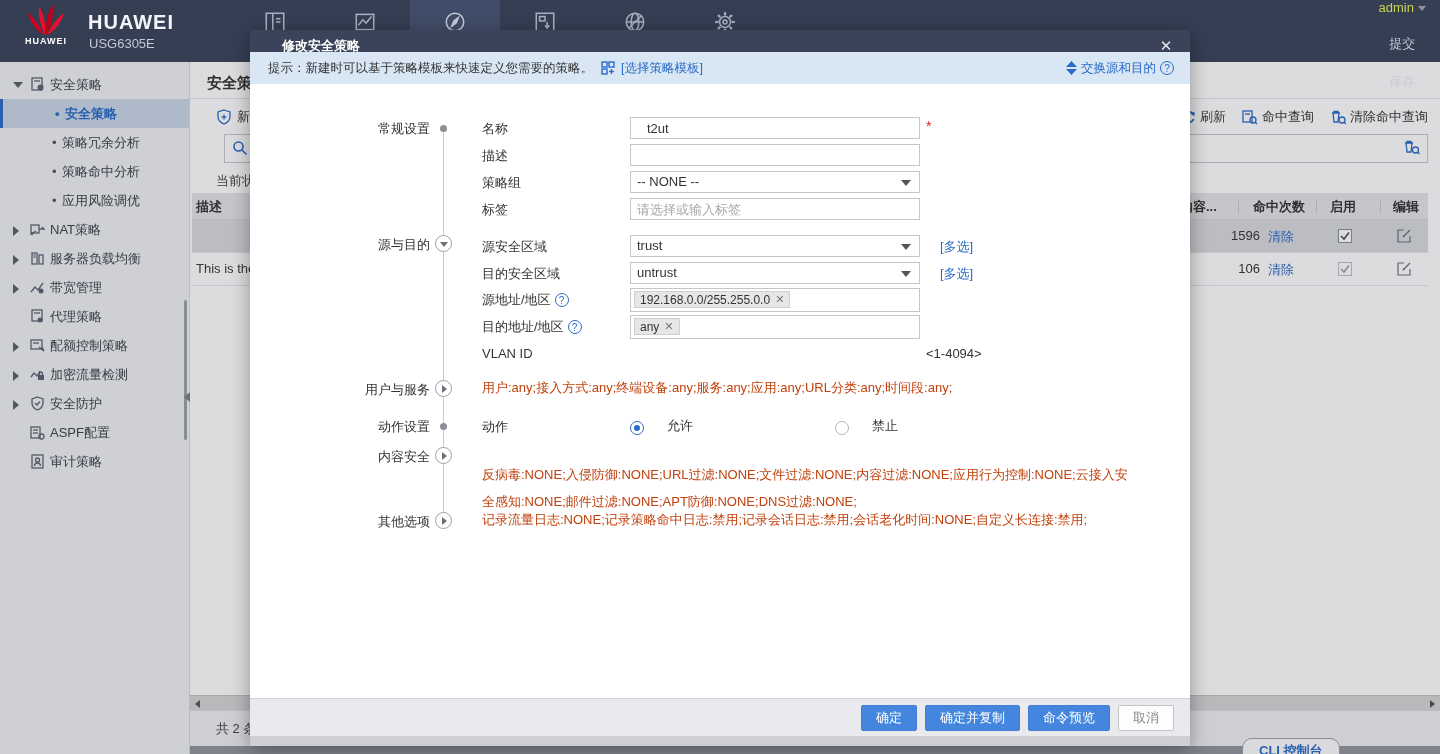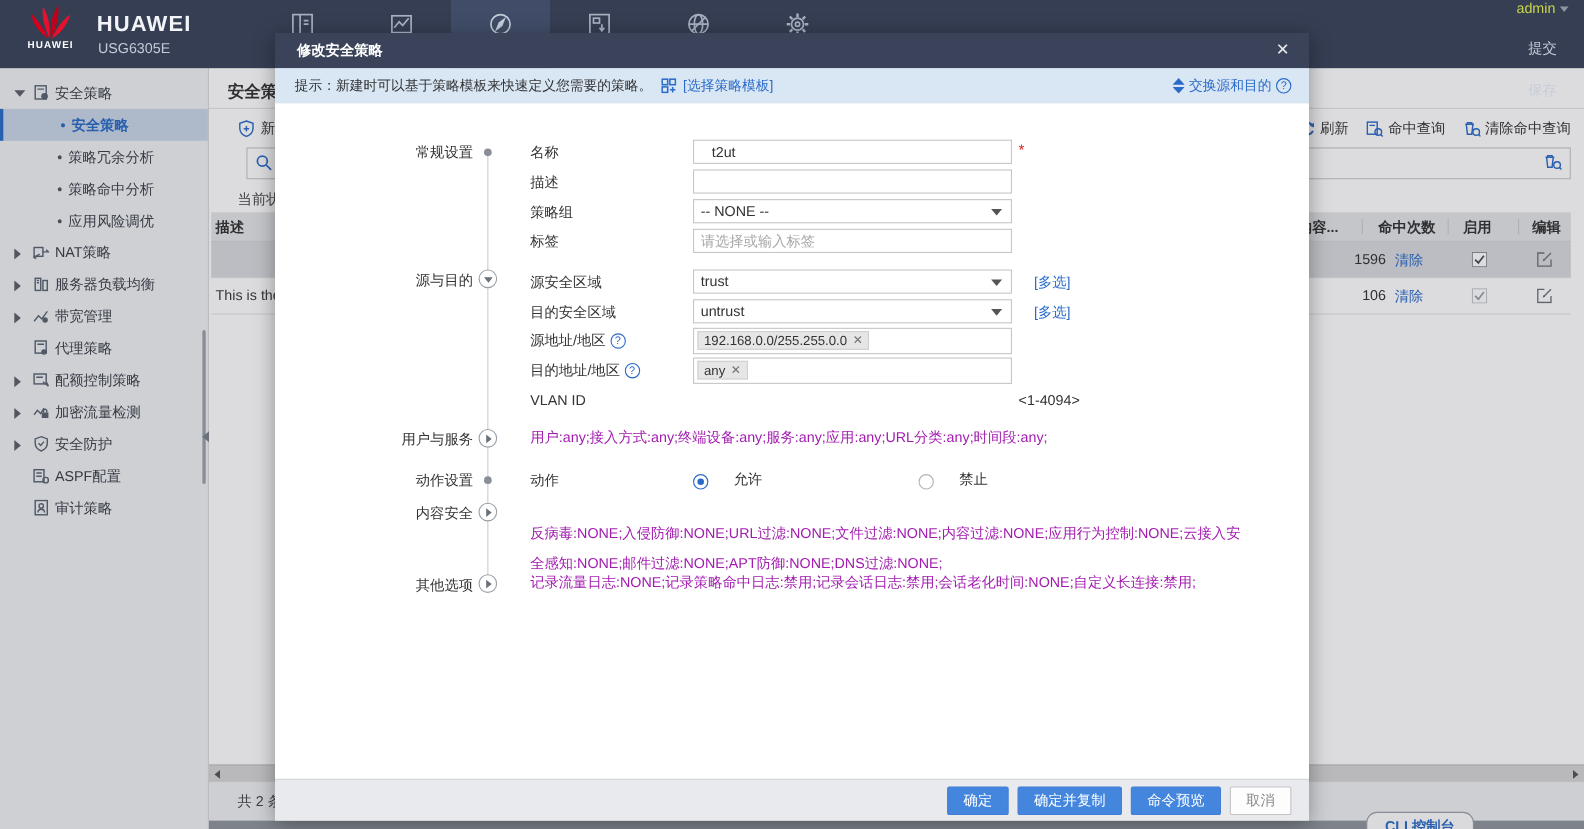--- a/index.html
+++ b/index.html
@@ -68,21 +68,21 @@
   .hscroll .a-right { position:absolute; right:5px; top:4px; width:0; height:0; border-top:4px solid transparent; border-bottom:4px solid transparent; border-left:5px solid #555; }
   .pagebar { position:absolute; left:0; right:0; top:648px; height:36px; background:#eef0f2; border-top:1px solid #d8dadc; }
   .total { position:absolute; left:26px; top:9px; color:#444; }
   .bottom-strip { position:absolute; left:0; right:0; top:684px; height:8px; background:#90959d; }
   .cli-btn { position:absolute; left:1052px; top:676px; background:#fdfdfd; border:1px solid #9aa0a8; border-radius:10px; padding:3px 16px; color:#2a6bc8; font-weight:bold; font-size:13px; }
 
   .overlay { position:absolute; left:0; top:62px; right:0; bottom:0; background:rgba(35,40,52,0.16); z-index:50; }
 
   
   .modal { position:absolute; left:250px; top:30px; width:940px; height:716px; z-index:100; box-shadow:0 4px 18px rgba(0,0,0,.35); }
-  .m-title { height:32px; background:#3a4359; color:#fff; font-size:13px; font-weight:bold; line-height:32px; padding-left:20px; position:relative; }
+  .m-title { height:22px; background:#3a4359; color:#fff; font-size:13px; font-weight:bold; line-height:32px; padding-left:32px; position:relative; }
   .m-close { position:absolute; right:14px; top:0; width:20px; height:32px; text-align:center; color:#e8e8e8; font-size:15px; font-weight:normal; cursor:pointer; }
   .m-hint { height:32px; background:#d9e6f4; display:flex; align-items:center; padding:0 18px; font-size:12.5px; color:#333; position:relative; }
   .tpl-link { color:#2a6bc8; margin-left:6px; }
   .hint-right { position:absolute; right:16px; display:flex; align-items:center; gap:4px; color:#2a6bc8; }
   .help-c { display:inline-flex; width:14px; height:14px; border:1px solid #2a6bc8; border-radius:50%; color:#2a6bc8; font-size:10px; align-items:center; justify-content:center; }
   .m-body { position:relative; height:614px; background:#fff; overflow:hidden; }
   .vline { position:absolute; left:193px; top:46px; height:392px; border-left:1px solid #ccc; }
   .sec-label { position:absolute; left:20px; width:160px; text-align:right; color:#333; font-size:13px; }
   .dotm { position:absolute; left:190px; width:7px; height:7px; background:#8a8f96; border-radius:50%; }
   .togg { position:absolute; left:185px; width:17px; height:17px; border:1px solid #9aa0a8; border-radius:50%; background:#fff; }
@@ -93,21 +93,21 @@
   .f-input { position:absolute; left:380px; width:290px; height:22px; border:1px solid #c6c6c6; padding:0 6px; font-size:13px; color:#333; font-family:"Liberation Sans","DejaVu Sans",sans-serif; }
   .f-input::placeholder { color:#a8a8a8; }
   .f-select { position:absolute; left:380px; width:290px; height:22px; border:1px solid #c6c6c6; background:#fff; padding:0 6px; line-height:20px; color:#333; }
   .f-select .car { position:absolute; right:8px; top:8px; width:0; height:0; border-left:5px solid transparent; border-right:5px solid transparent; border-top:6px solid #555; }
   .tagbox { position:absolute; left:380px; width:290px; height:24px; border:1px solid #c6c6c6; background:#fff; padding:2px 3px; }
   .chip { display:inline-flex; align-items:center; gap:5px; background:#e6e6e6; border:1px solid #cfcfcf; padding:0 5px; height:17px; font-size:12px; color:#333; }
   .chip .x { color:#777; font-size:11px; }
   .req { color:#e02020; position:absolute; left:676px; font-size:14px; }
   .multi { position:absolute; left:690px; color:#2a6bc8; }
   .vhint { position:absolute; left:676px; color:#333; }
-  .sumtext { position:absolute; left:232px; width:650px; color:#a21caf; line-height:27px; }
+  .sumtext { position:absolute; left:232px; width:650px; color:#c2410c; line-height:27px; }
   .radio { position:absolute; display:flex; align-items:flex-end; gap:23px; color:#333; }
   .rc { width:14px; height:14px; border:1px solid #b5b5b5; border-radius:50%; background:#fff; position:relative; }
   .radio.sel .rc { border-color:#2a6bc8; }
   .radio.sel .rc:after { content:""; position:absolute; left:3px; top:3px; width:6px; height:6px; border-radius:50%; background:#2a6bc8; }
   .m-footer { height:38px; background:#e8eaed; border-top:1px solid #d2d5d9; display:flex; align-items:center; justify-content:flex-end; gap:8px; padding-right:16px; }
   .btn { height:26px; padding:0 14px; font-size:13px; border:1px solid #447fd5; background:#4486dd; color:#fff; border-radius:2px; font-family:inherit; }
   .btn.ghost { background:#fdfdfd; border:1px solid #c3c3c3; color:#888; }
   .link { color:#2a6bc8;text-align:center; }
 </style>
 </head>

